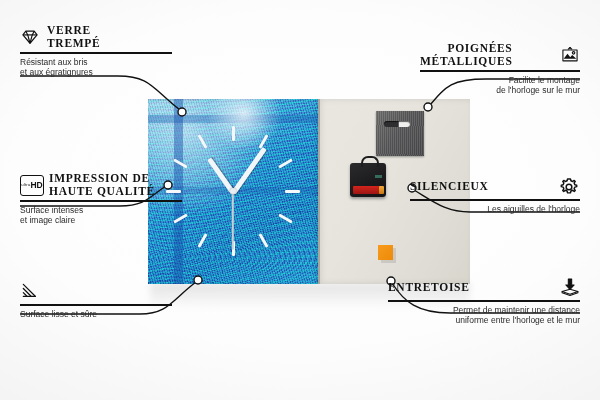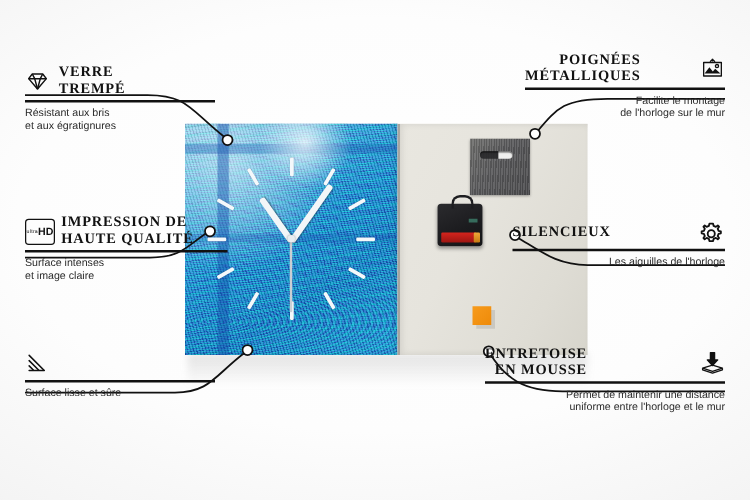--- a/index.html
+++ b/index.html
@@ -183,21 +183,21 @@
     <path d="M580,79 L486,79 C452,79 446,86 430,105"></path>
     <circle cx="428" cy="107" r="4"></circle>
 
     <path d="M580,212 L470,212 C446,212 434,202 414,190"></path>
     <circle cx="412" cy="188" r="4"></circle>
 
     <path d="M580,313 L450,313 C418,313 404,302 392,283"></path>
     <circle cx="391" cy="281" r="4"></circle>
   </svg>
 
-  <div class="callout left" style="left:20px;top:52px;width:160px;">
+  <div class="callout left" style="left:20px;top:24px;width:160px;">
     <div class="co-head">
       <span class="ico">
         <svg viewBox="0 0 24 24">
             <g fill="none" stroke="#111" stroke-width="1.4" stroke-linejoin="round">
           <path d="M3.5 9.5 L7 5 L17 5 L20.5 9.5 L12 19.5 Z"></path>
           <path d="M3.5 9.5 L20.5 9.5"></path>
               <path d="M7 5 L9.3 9.5 L12 19.5"></path>
               <path d="M17 5 L14.7 9.5 L12 19.5"></path>
         </g>
           </svg>
@@ -286,21 +286,20 @@
       </span>
     </div>
     <div class="rule" style="width:170px;margin-left:auto;"></div>
     <div class="co-sub">Les aiguilles de l'horloge</div>
   </div>
 
   <div class="callout right" style="left:388px;top:277px;width:192px;">
     <div class="co-head">
       <div>
         <div class="co-title">ENTRETOISE</div>
-        <div class="co-title">EN MOUSSE</div>
       </div>
       <span class="ico">
         <svg viewBox="0 0 24 24">
           <g fill="none" stroke="#111" stroke-width="1.3" stroke-linejoin="round">
             <path d="M10 2.5 h4 v7 h3 L12 15 L7 9.5 h3 Z" fill="#111"></path>
             <path d="M12 14.6 L21.5 17.4 L12 20.6 L2.5 17.4 Z"></path>
             <path d="M2.5 17.4 v1.6 L12 22.2 L21.5 19 v-1.6"></path>
           </g>
         </svg>
       </span>

